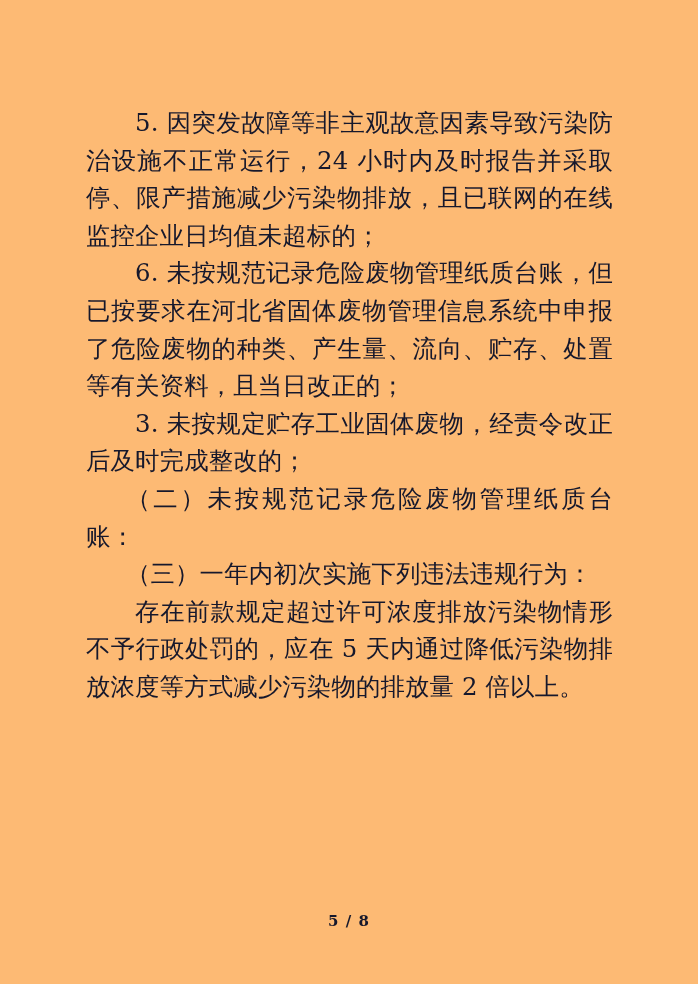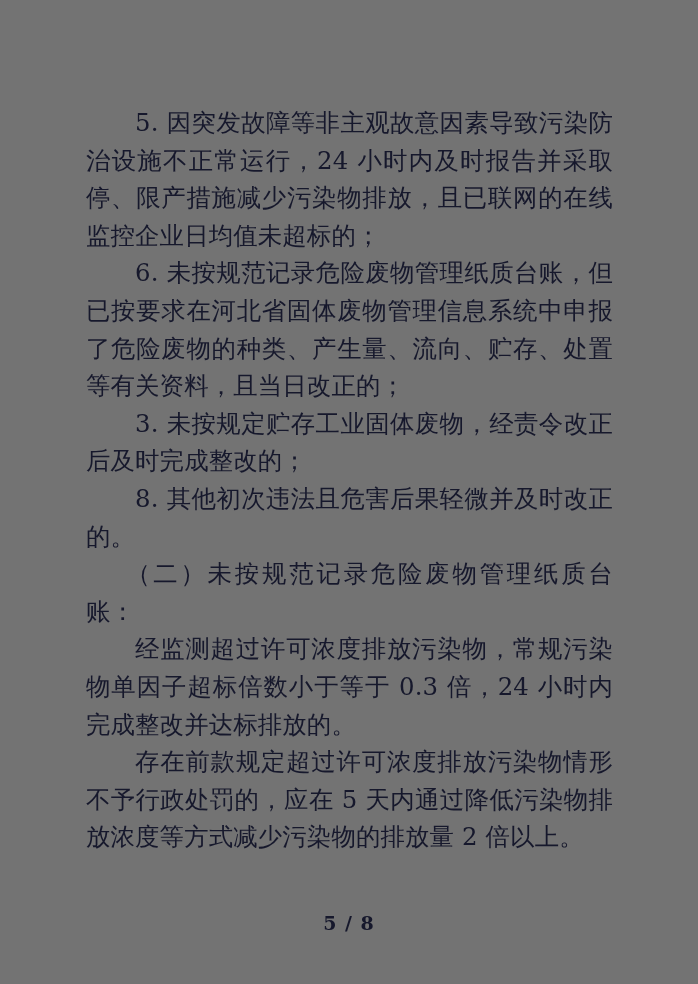--- a/index.html
+++ b/index.html
@@ -14,21 +14,21 @@
     overflow: hidden;
     font-family: "DejaVu Serif", "Liberation Serif", serif;
   }
 
   #page {
     position: absolute;
     left: 0;
     top: 0;
     width: 698px;
     height: 984px;
-    background: #737373;
+    background: #fdba74;
   }
 
   #body-block {
     position: absolute;
     left: 86px;
     top: 104px;
     width: 527px;
   }
 
   .para {
@@ -48,47 +48,46 @@
   .para.bracket {
     text-indent: 40px;
   }
 
   #footer {
     position: absolute;
     left: 0;
     top: 912px;
     width: 698px;
     text-align: center;
-    font-size: 19px;
+    font-size: 15px;
     font-weight: 700;
     color: #16182c;
     letter-spacing: 1px;
     font-family: "DejaVu Serif", "Liberation Serif", serif;
   }
 </style>
 </head>
 <body>
 
 <div id="page">
 
   <div id="body-block">
 
     <p class="para">5. 因突发故障等非主观故意因素导致污染防治设施不正常运行，24 小时内及时报告并采取停、限产措施减少污染物排放，且已联网的在线监控企业日均值未超标的；</p>
 
     <p class="para">6. 未按规范记录危险废物管理纸质台账，但已按要求在河北省固体废物管理信息系统中申报了危险废物的种类、产生量、流向、贮存、处置等有关资料，且当日改正的；</p>
 
     <p class="para">3. 未按规定贮存工业固体废物，经责令改正后及时完成整改的；</p>
 
-    <p class="para">8. 其他初次违法且危害后果轻微并及时改正的。</p>
 
     <p class="para bracket">（二）未按规范记录危险废物管理纸质台账：</p>
 
 
+    <p class="para bracket">（三）一年内初次实施下列违法违规行为：</p>
 
-    <p class="para">经监测超过许可浓度排放污染物，常规污染物单因子超标倍数小于等于 0.3 倍，24 小时内完成整改并达标排放的。</p>
 
     <p class="para">存在前款规定超过许可浓度排放污染物情形不予行政处罚的，应在 5 天内通过降低污染物排放浓度等方式减少污染物的排放量 2 倍以上。</p>
 
   </div>
 
   <div id="footer">5 / 8</div>
 
 </div>
 
 </body></html>

